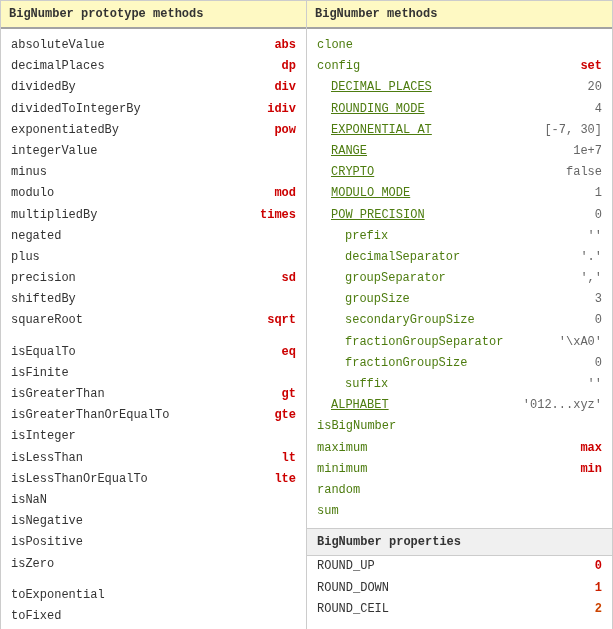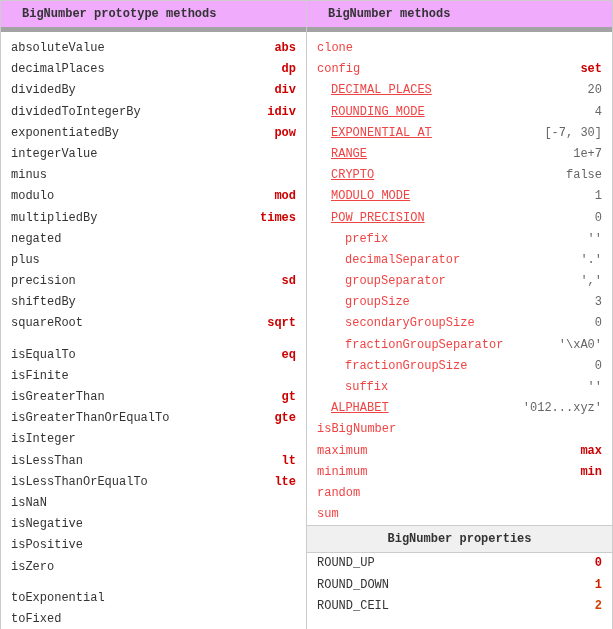--- a/index.html
+++ b/index.html
@@ -19,23 +19,23 @@
     }
     .panel {
       flex: 1;
       border-right: 1px solid #ccc;
       padding: 0;
     }
     .panel:last-child {
       border-right: none;
     }
     .panel-header {
-      background: #f0abfc;
-      border-bottom: 5px solid #a3a3a3;
-      padding: 6px 21px;
+      background: #fef9c3;
+      border-bottom: 2px solid #a3a3a3;
+      padding: 6px 8px;
       font-weight: bold;
       font-size: 12px;
       color: #333;
     }
     .panel-content {
       padding: 6px 0;
     }
     .method-row {
       display: flex;
       justify-content: space-between;
@@ -52,41 +52,41 @@
     .spacer {
       height: 10px;
     }
     .config-row {
       display: flex;
       justify-content: space-between;
       padding: 1px 10px;
       line-height: 1.6;
     }
     .config-key {
-      color: #ef4444;
+      color: #4d7c0f;
     }
     .config-key.indented {
       padding-left: 14px;
       text-decoration: underline;
     }
     .config-key.indented2 {
       padding-left: 28px;
     }
     .config-value {
       color: #666;
     }
     .props-header {
       background: #f0f0f0;
       border-top: 1px solid #ccc;
       border-bottom: 1px solid #ccc;
       padding: 6px 10px;
       font-weight: bold;
       font-size: 12px;
       color: #333;
-      text-align: center;
+      margin-top: 6px;
     }
     .prop-row {
       display: flex;
       justify-content: space-between;
       padding: 1px 10px;
       line-height: 1.6;
     }
     .prop-name { color: #333; }
     .prop-val-0 { color: #cc0000; font-weight: bold; }
     .prop-val-1 { color: #cc2200; font-weight: bold; }

